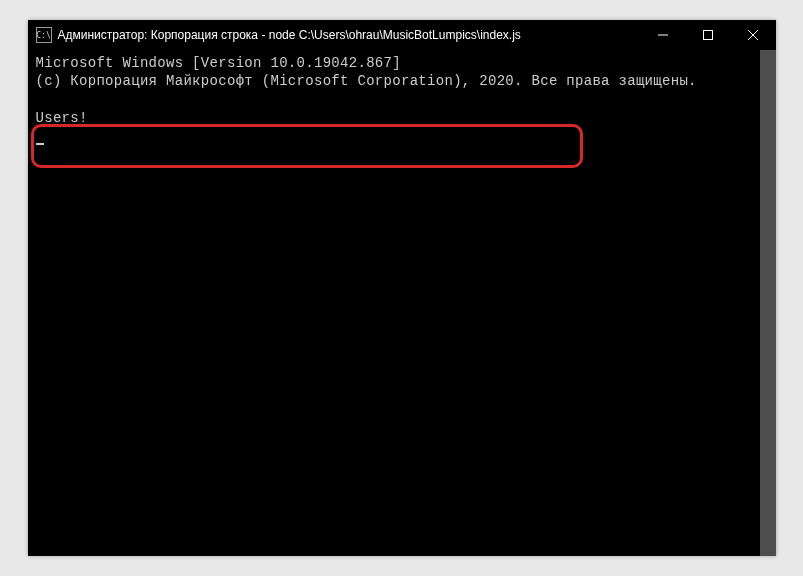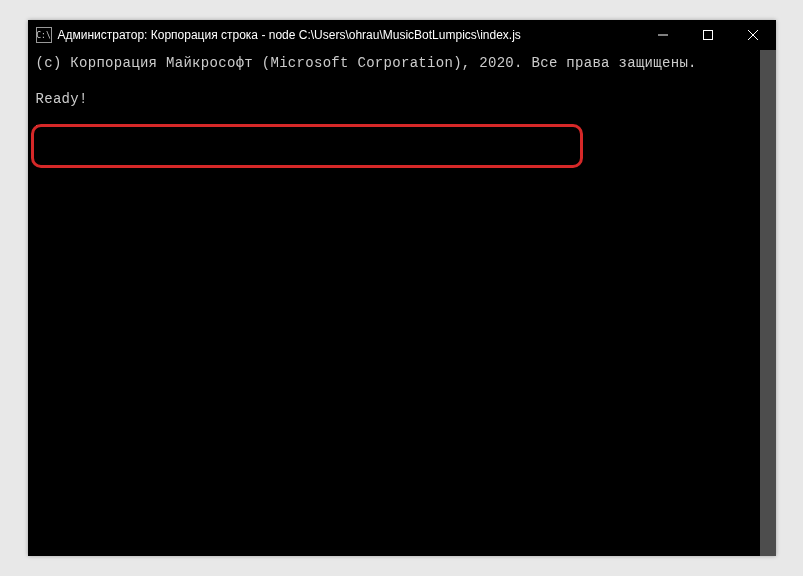--- a/index.html
+++ b/index.html
@@ -133,23 +133,24 @@
       <div class="titlebar-btn close">
         <svg width="10" height="10" viewBox="0 0 10 10">
             <line x1="0" y1="0" x2="10" y2="10" stroke="#fff" stroke-width="1"></line>
             <line x1="10" y1="0" x2="0" y2="10" stroke="#fff" stroke-width="1"></line>
           </svg>
       </div>
     </div>
   </div>
 
   <div class="terminal-body">
+    <div class="terminal-line">Microsoft Windows [Version 10.0.19042.867]</div>
     <div class="terminal-line">(c) Корпорация Майкрософт (Microsoft Corporation), 2020. Все права защищены.</div>
     <div class="terminal-line"> </div>
-    <div class="terminal-line">Ready!</div>
+    <div class="terminal-line">Users!</div>
     <div class="terminal-line"><span class="cursor-block"></span></div>
 
     <div class="highlight-box"></div>
   </div>
 
   <div class="scrollbar">
     <div class="scrollbar-thumb"></div>
   </div>
 </div>
 

